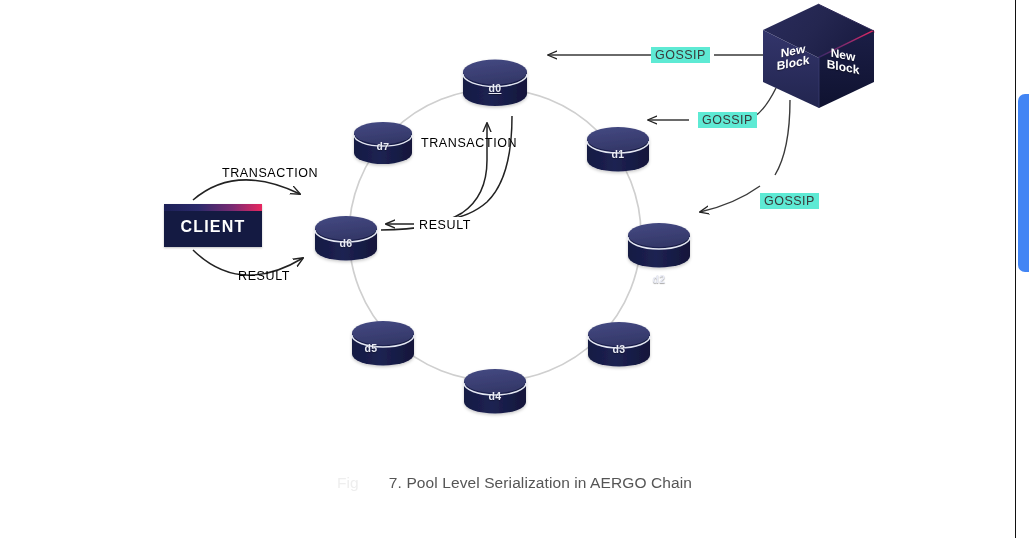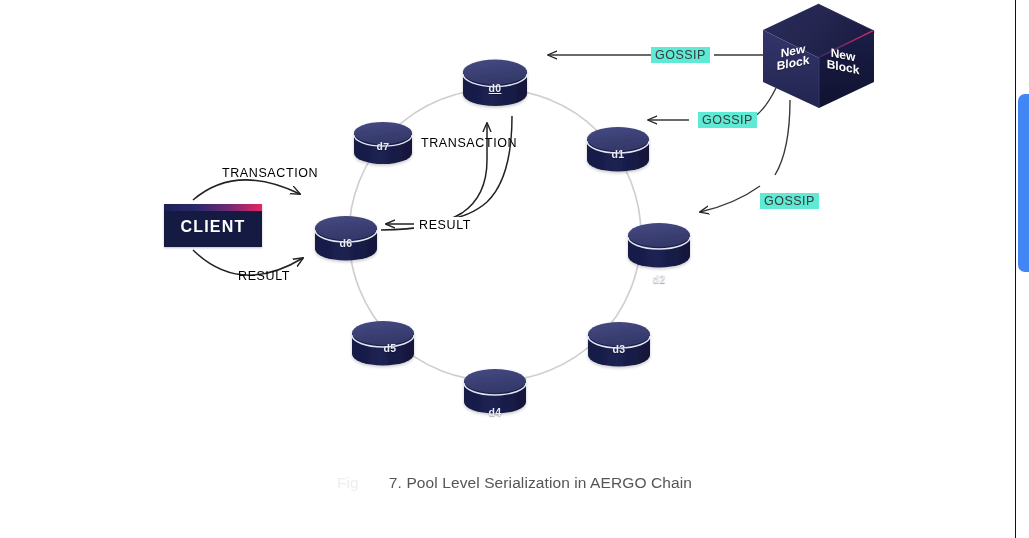--- a/index.html
+++ b/index.html
@@ -265,22 +265,22 @@
       <path d="M 819 58 L 874 31 L 874 82 L 819 108 Z" fill="url(#gCubeRight)"></path>
 
       <path d="M 819 58 L 819 108" fill="none" stroke="#3a3d72" stroke-width="0.8"></path>
     </g>
   </svg>
 
   <div class="node-label" style="left:495px; top:88px;text-decoration:underline;">d0</div>
   <div class="node-label" style="left:618px; top:154px;">d1</div>
   <div class="node-label" style="left:659px; top:250px;margin-top:29px;">d2</div>
   <div class="node-label" style="left:619px; top:349px;">d3</div>
-  <div class="node-label" style="left:495px; top:396px;margin-top:16px;">d4</div>
-  <div class="node-label" style="left:390px; top:348px;">d5</div>
+  <div class="node-label" style="left:495px; top:396px;">d4</div>
+  <div class="node-label" style="left:371px; top:348px;">d5</div>
   <div class="node-label" style="left:346px; top:243px;">d6</div>
   <div class="node-label" style="left:383px; top:147px;font-family:Liberation Mono, monospace;">d7</div>
 
   <div class="lbl" style="left:222px; top:166px;">TRANSACTION</div>
   <div class="lbl" style="left:238px; top:269px;">RESULT</div>
   <div class="lbl" style="left:421px; top:136px;">TRANSACTION</div>
   <div class="lbl" style="left:414px; top:217px; background:#ffffff; padding:1px 5px;">RESULT</div>
   <div class="lbl gossip" style="left:651px; top:47px;">GOSSIP</div>
   <div class="lbl gossip" style="left:698px; top:112px;">GOSSIP</div>
   <div class="lbl gossip" style="left:760px; top:193px;">GOSSIP</div>

